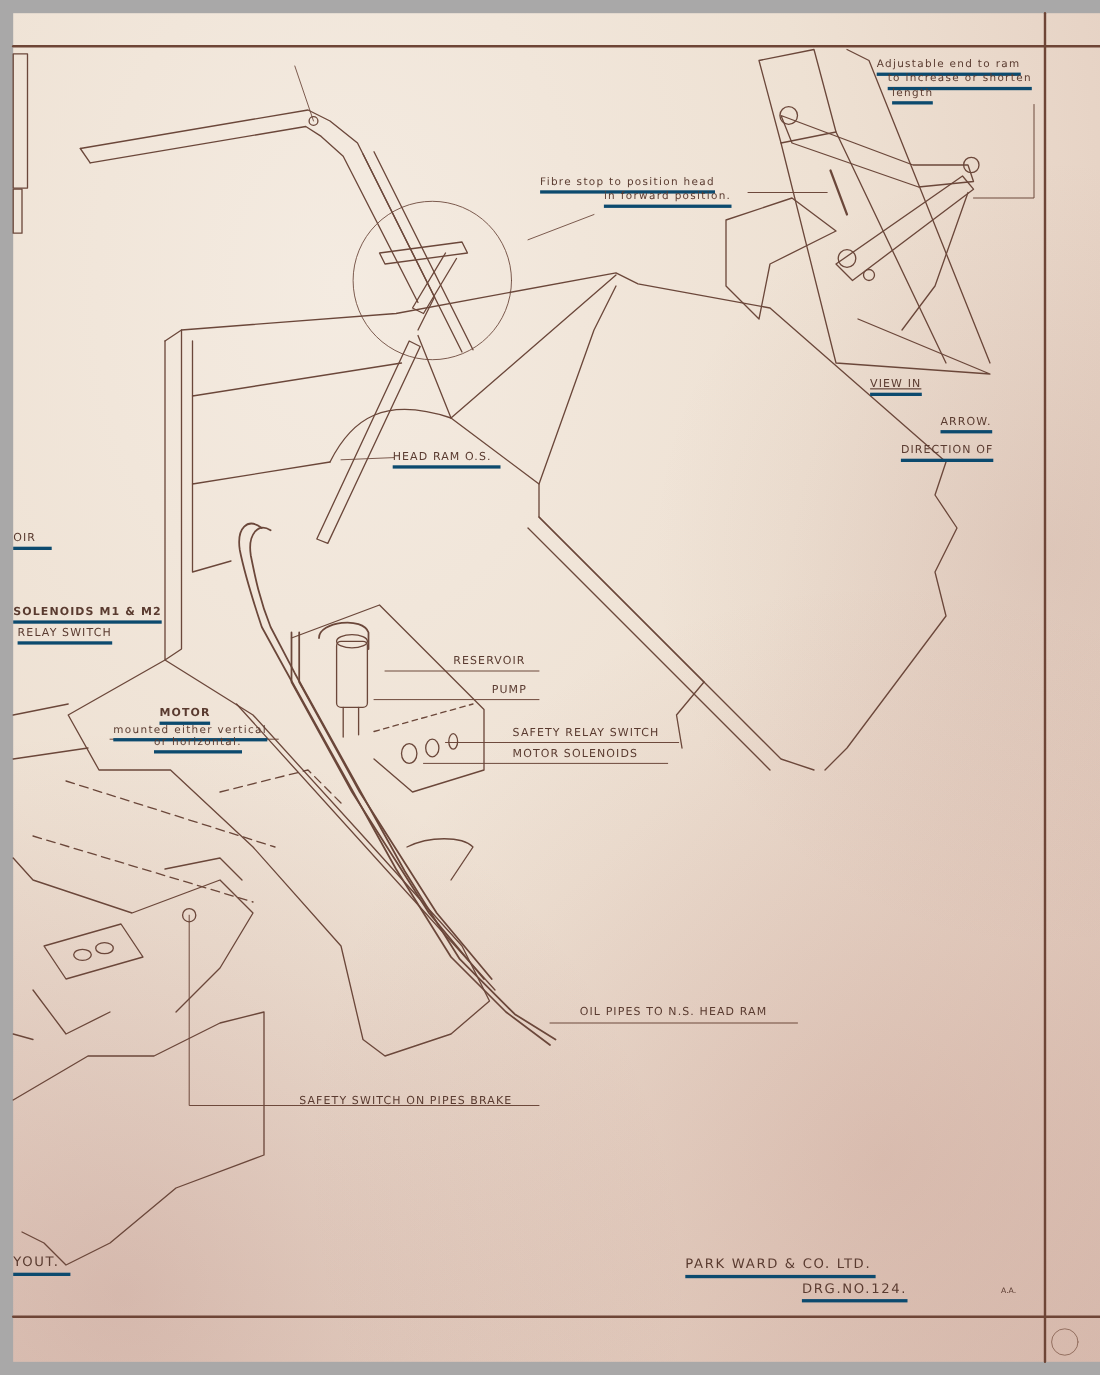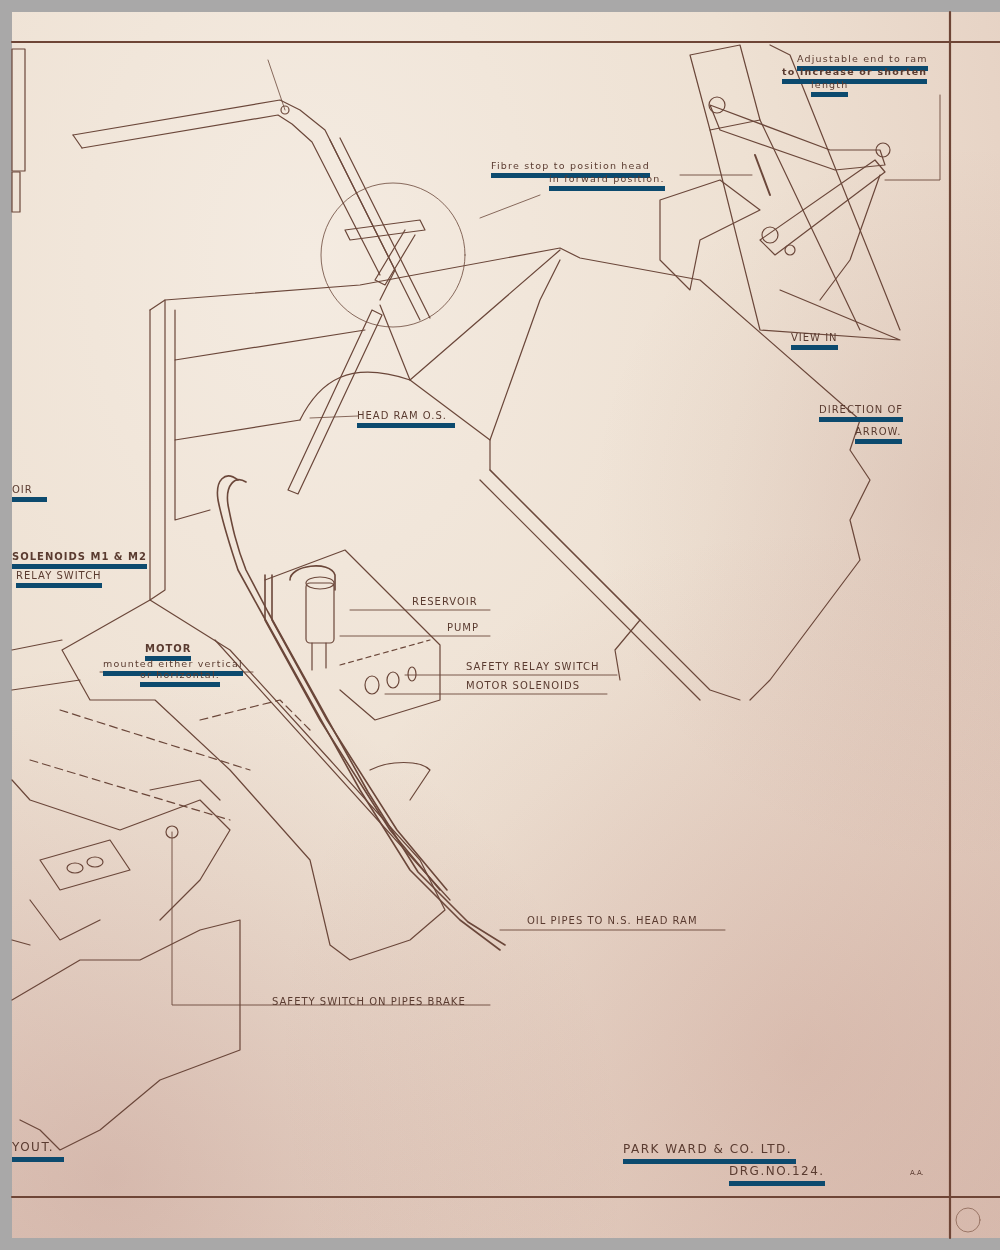--- a/index.html
+++ b/index.html
@@ -18,21 +18,21 @@
       radial-gradient(circle at 80% 85%, rgba(170,110,100,0.22) 0%, rgba(170,110,100,0) 40%),
       radial-gradient(circle at 10% 95%, rgba(160,100,95,0.25) 0%, rgba(160,100,95,0) 35%),
       radial-gradient(circle at 95% 40%, rgba(160,110,100,0.15) 0%, rgba(160,110,100,0) 30%);
     pointer-events: none;
   }
   svg.drawing { position: absolute; left: 0; top: 0; width: 1000px; height: 1250px; }
   .lbl {
     position: absolute; color: #5a3b30; white-space: nowrap; letter-spacing: 1px;
     font-family: "DejaVu Sans", sans-serif; font-size: 10px; line-height: 12px;
   }
-  .lbl.ul { border-bottom: 5px solid #0c4a6e; padding-bottom: 1px; }
+  .lbl.ul { border-bottom: 3px solid #0c4a6e; padding-bottom: 1px; }
   .lbl.script { letter-spacing: 1.2px; font-size: 9.5px; }
   .lbl.big { font-size: 12px; line-height: 18px; letter-spacing: 1.5px; }
 </style>
 </head>
 <body>
 
 <div class="sheet"></div>
 
 <svg class="drawing" viewBox="0 0 1000 1250" fill="none" stroke="#6b473a" stroke-width="1.2" stroke-linecap="round" stroke-linejoin="round">
 
@@ -145,29 +145,29 @@
     <path d="M350 610 L490 610"></path>
     <path d="M340 636 L490 636"></path>
     <path d="M405 675 L617 675"></path>
     <path d="M385 694 L607 694"></path>
     <path d="M500 930 L725 930"></path>
     <path d="M100 672 L253 672"></path>
   </g>
 </svg>
 
 <div class="lbl script ul" style="left:797px; top:53px;">Adjustable end to ram</div>
-<div class="lbl script ul" style="left:782px; top:66px;font-weight:bold;">to increase or shorten</div>
+<div class="lbl script ul" style="left:807px; top:66px;">to increase or shorten</div>
 <div class="lbl script ul" style="left:811px; top:79px;">length</div>
 
 <div class="lbl script ul" style="left:491px; top:160px;">Fibre stop to position head</div>
 <div class="lbl script ul" style="left:549px; top:173px;">in forward position.</div>
 
-<div class="lbl ul" style="left:791px; top:332px;">VIEW IN</div>
+<div class="lbl ul" style="left:791px; top:344px;text-decoration:underline;">VIEW IN</div>
 <div class="lbl ul" style="left:819px; top:376px;margin-top:28px;">DIRECTION OF</div>
-<div class="lbl ul" style="left:855px; top:378px;margin-top:48px;">ARROW.</div>
+<div class="lbl ul" style="left:855px; top:378px;">ARROW.</div>
 
 <div class="lbl ul" style="left:357px; top:410px; padding-right:8px;">HEAD RAM O.S.</div>
 
 <div class="lbl ul" style="left:12px; top:484px; padding-right:14px;">OIR</div>
 <div class="lbl ul" style="left:12px; top:551px; font-weight:bold;">SOLENOIDS M1 &amp; M2</div>
 <div class="lbl ul" style="left:16px; top:570px;">RELAY SWITCH</div>
 
 <div class="lbl ul" style="left:145px; top:643px; font-weight:bold;">MOTOR</div>
 <div class="lbl script ul" style="left:103px; top:658px;">mounted either vertical</div>
 <div class="lbl script ul" style="left:140px; top:669px;">or horizontal.</div>

